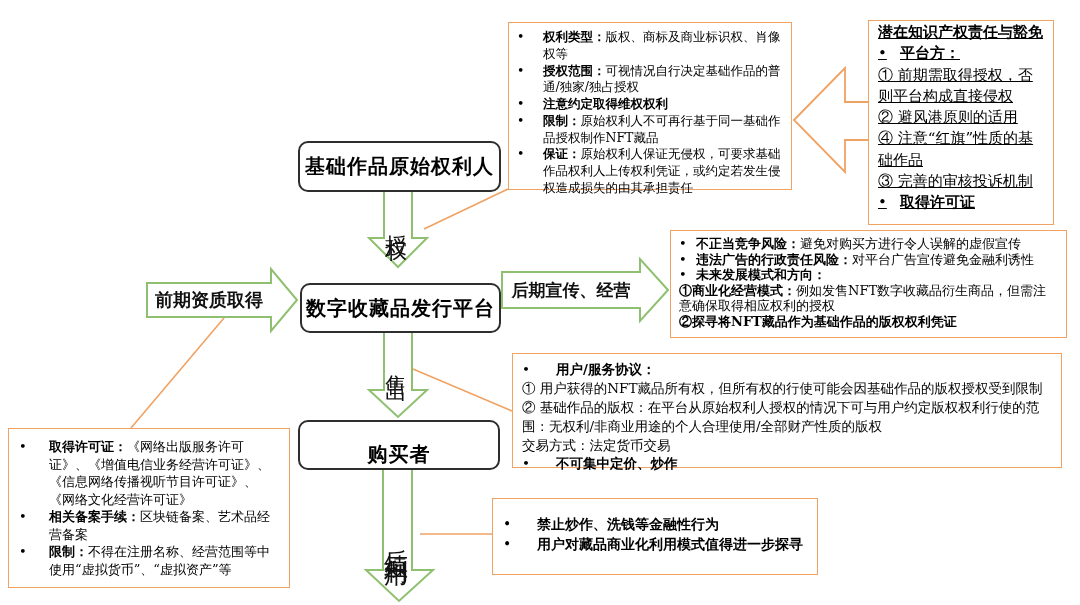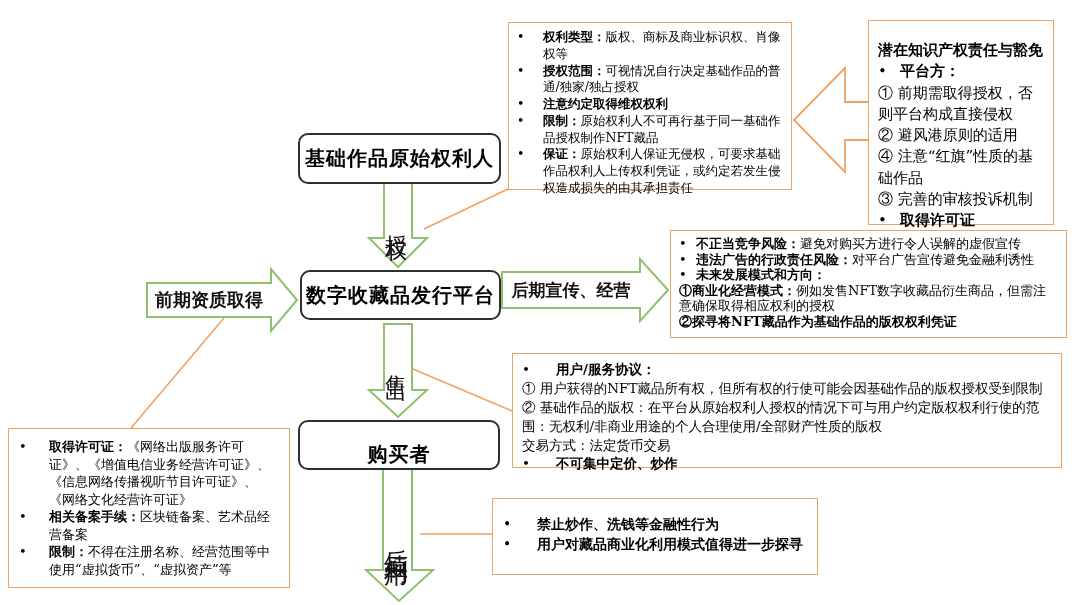--- a/index.html
+++ b/index.html
@@ -25,21 +25,21 @@
   .obx{position:absolute;z-index:3;background:#fff;border:1.6px solid #f0a263;color:#000;
        font-family:"DejaVu Serif",serif;box-sizing:border-box;}
   .obx b{font-weight:bold;margin-top:36px;}
   .li{display:flex;}
   .blt{flex:0 0 24px;}
   .itx{flex:1;}
   .lp{display:block;}
 
   #box-rights{left:508px;top:22px;width:284px;height:168px;padding:6px 8px;font-size:12.5px;line-height:1.34;}
   #box-rights .blt{flex-basis:26px;}
-  #box-liability{left:868px;top:20px;width:186px;height:205px;padding:19px 9px;font-size:15px;line-height:1.42;}
+  #box-liability{left:868px;top:20px;width:186px;height:205px;padding:1px 9px;font-size:15px;line-height:1.42;text-decoration:underline;}
   #box-liability .blt{flex-basis:22px;}
   #box-marketing{left:670px;top:230px;width:397px;height:108px;padding:5px 8px;font-size:13px;line-height:1.2;}
   #box-marketing .blt{flex-basis:17px;}
   #box-user{left:512px;top:353px;width:550px;height:115px;padding:6px 9px;font-size:13.5px;line-height:1.4;}
   #box-user .blt{flex-basis:34px;}
   #box-qual{left:8px;top:428px;width:282px;height:160px;padding:9px 10px;font-size:13px;line-height:1.35;}
   #box-qual .blt{flex-basis:30px;}
   #box-subsequent{left:492px;top:498px;width:326px;height:77px;padding:15px 10px;font-size:14px;line-height:1.45;}
   #box-subsequent .blt{flex-basis:34px;}
   .obx-title{font-weight:bold;}
@@ -58,24 +58,24 @@
     <polygon points="502,272 640,272 640,259 668,290 640,321 640,308 502,308" fill="#ffffff" stroke="#8ec06f" stroke-width="2"></polygon>
 
     <polygon points="794,120 845,68 845,102 880,102 880,140 845,140 845,172" fill="#ffffff" stroke="#f0a263" stroke-width="1.8"></polygon>
 
     <line x1="508" y1="189" x2="424" y2="229" stroke="#f0a263" stroke-width="1.6"></line>
     <line x1="224" y1="318" x2="131" y2="428" stroke="#f0a263" stroke-width="1.6"></line>
     <line x1="413" y1="369" x2="512" y2="411" stroke="#f0a263" stroke-width="1.6"></line>
     <line x1="420" y1="534" x2="492" y2="534" stroke="#f0a263" stroke-width="1.6"></line>
   </svg>
 
-  <div class="fbox" style="left:298px;top:133px;width:199px;height:47px;">
+  <div class="fbox" style="left:298px;top:141px;width:199px;height:47px;">
     <span>基础作品原始权利人</span>
   </div>
-  <div class="fbox" style="left:300px;top:270px;width:197px;height:46px;">
+  <div class="fbox" style="left:300px;top:283px;width:197px;height:46px;">
     <span>数字收藏品发行平台</span>
   </div>
   <div class="fbox" style="left:298px;top:420px;width:198px;height:46px;align-items:flex-end;">
     <span>购买者</span>
   </div>
 
   <div class="vlab" style="left:385px;top:192px;height:60px;">授权</div>
   <div class="vlab" style="left:385px;top:332px;height:60px;">售出</div>
   <div class="vlab" style="left:384px;top:482px;height:116px;font-size:24px;">后续利用</div>
   <div class="hlab" style="left:147px;top:283px;width:124px;height:34px;text-align:right;">前期资质取得</div>

